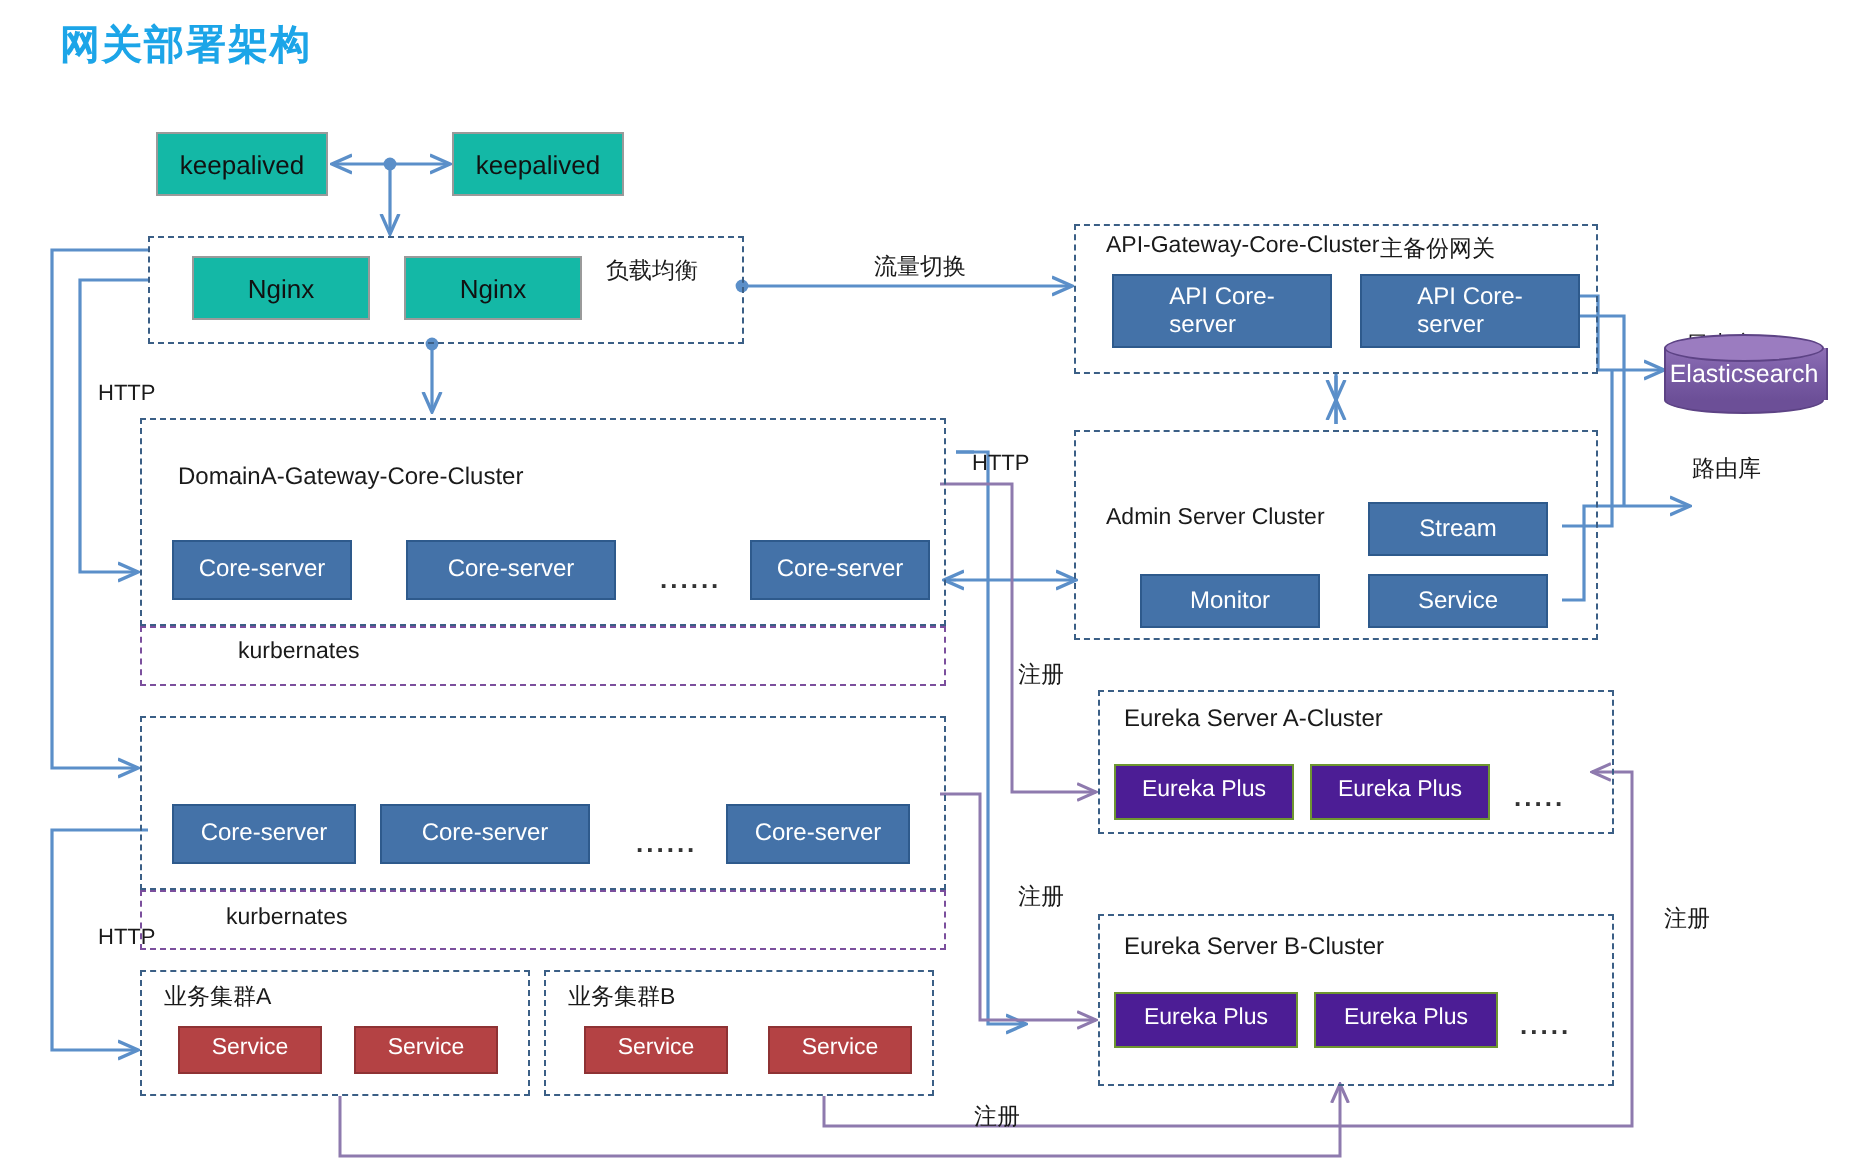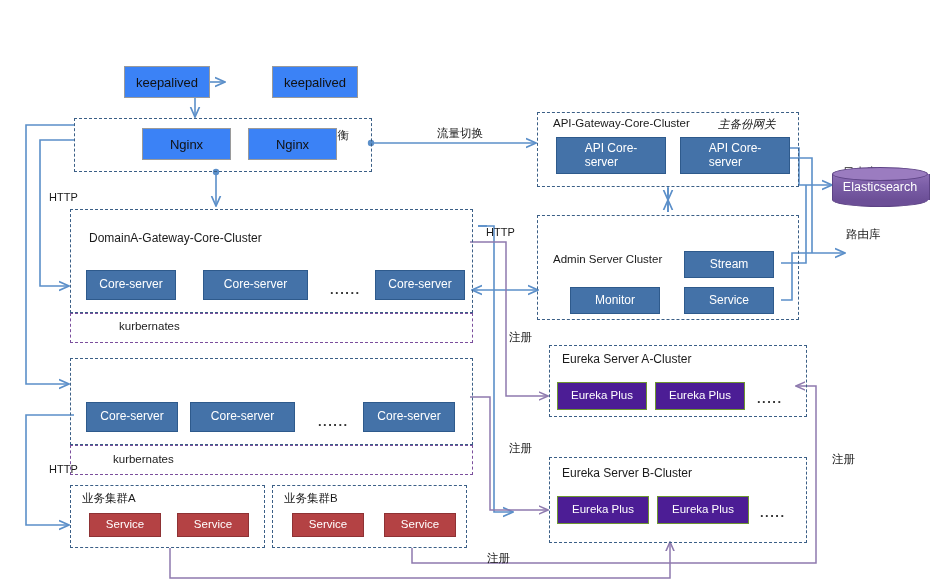--- a/index.html
+++ b/index.html
@@ -43,27 +43,26 @@
     position:absolute;
     font-size:11.5px;
     color:#1a1a1a;
     white-space:nowrap;
   }
 
   
   .plainbox{
     position:absolute;
     box-sizing:border-box;
-    background:#3b82f6;
+    background:#14b8a6;
     border:1.2px solid #9a9a9a;
     display:flex;align-items:center;justify-content:center;
     font-size:13px;
     color:#111;
     white-space:nowrap;
-    margin-left:46px;
   }
 
   
   .node{
     position:absolute;
     box-sizing:border-box;
     display:flex;align-items:center;justify-content:center;
     text-align:left;
     font-size:12px;
     color:#ffffff;
@@ -208,47 +207,48 @@
       <path d="M470,242 L506,242 L506,396 L548,396" marker-end="url(#ar-purple)"></path>
 
       <path d="M470,397 L490,397 L490,510 L548,510" marker-end="url(#ar-purple)"></path>
 
       <path d="M170,548 L170,578 L670,578 L670,542" marker-end="url(#ar-purple)"></path>
 
       <path d="M412,548 L412,563 L816,563 L816,386 L796,386" marker-end="url(#ar-purple)"></path>
     </g>
   </svg>
 
+  <div class="page-title">网关部署架构</div>
 
   <div class="plainbox" style="left:78px;top:66px;width:86px;height:32px;">keepalived</div>
   <div class="plainbox" style="left:226px;top:66px;width:86px;height:32px;">keepalived</div>
 
   <div class="group" style="left:74px;top:118px;width:298px;height:54px;"></div>
   <div class="group-label" style="left:303px;top:128px;">负载均衡</div>
   <div class="plainbox" style="left:96px;top:128px;width:89px;height:32px;">Nginx</div>
   <div class="plainbox" style="left:202px;top:128px;width:89px;height:32px;">Nginx</div>
 
   <div class="annot cn" style="left:437px;top:126px;">流量切换</div>
 
   <div class="group" style="left:537px;top:112px;width:262px;height:75px;"></div>
   <div class="group-label" style="left:553px;top:117px;">API-Gateway-Core-Cluster</div>
-  <div class="annot cn" style="left:718px;top:117px;font-style:italic;">主备份网关</div>
+  <div class="annot cn" style="left:690px;top:117px;">主备份网关</div>
   <div class="node blue" style="left:556px;top:137px;width:110px;height:37px;">API Core-
 server</div>
   <div class="node blue" style="left:680px;top:137px;width:110px;height:37px;">API Core-
 server</div>
 
   <div class="group" style="left:537px;top:215px;width:262px;height:105px;"></div>
   <div class="group-label" style="left:553px;top:225px;margin-top:28px;">Admin Server Cluster</div>
   <div class="node blue" style="left:570px;top:287px;width:90px;height:27px;">Monitor</div>
   <div class="node blue" style="left:684px;top:251px;width:90px;height:27px;">Stream</div>
   <div class="node blue" style="left:684px;top:287px;width:90px;height:27px;">Service</div>
 
   <div class="annot cn" style="left:843px;top:165px;">日志库</div>
-  <div class="cyl" style="left:832px;top:167px;width:96px;height:40px;">
+  <div class="cyl" style="left:832px;top:167px;width:80px;height:40px;">
     <div class="bot"></div>
     <div class="body"></div>
     <div class="top"></div>
     <div class="cyl-label">Elasticsearch</div>
   </div>
 
   <div class="annot cn" style="left:846px;top:227px;">路由库</div>
 
   <div class="group" style="left:70px;top:209px;width:403px;height:104px;"></div>
   <div class="group-label" style="left:89px;top:231px;font-size:12px;">DomainA-Gateway-Core-Cluster</div>

